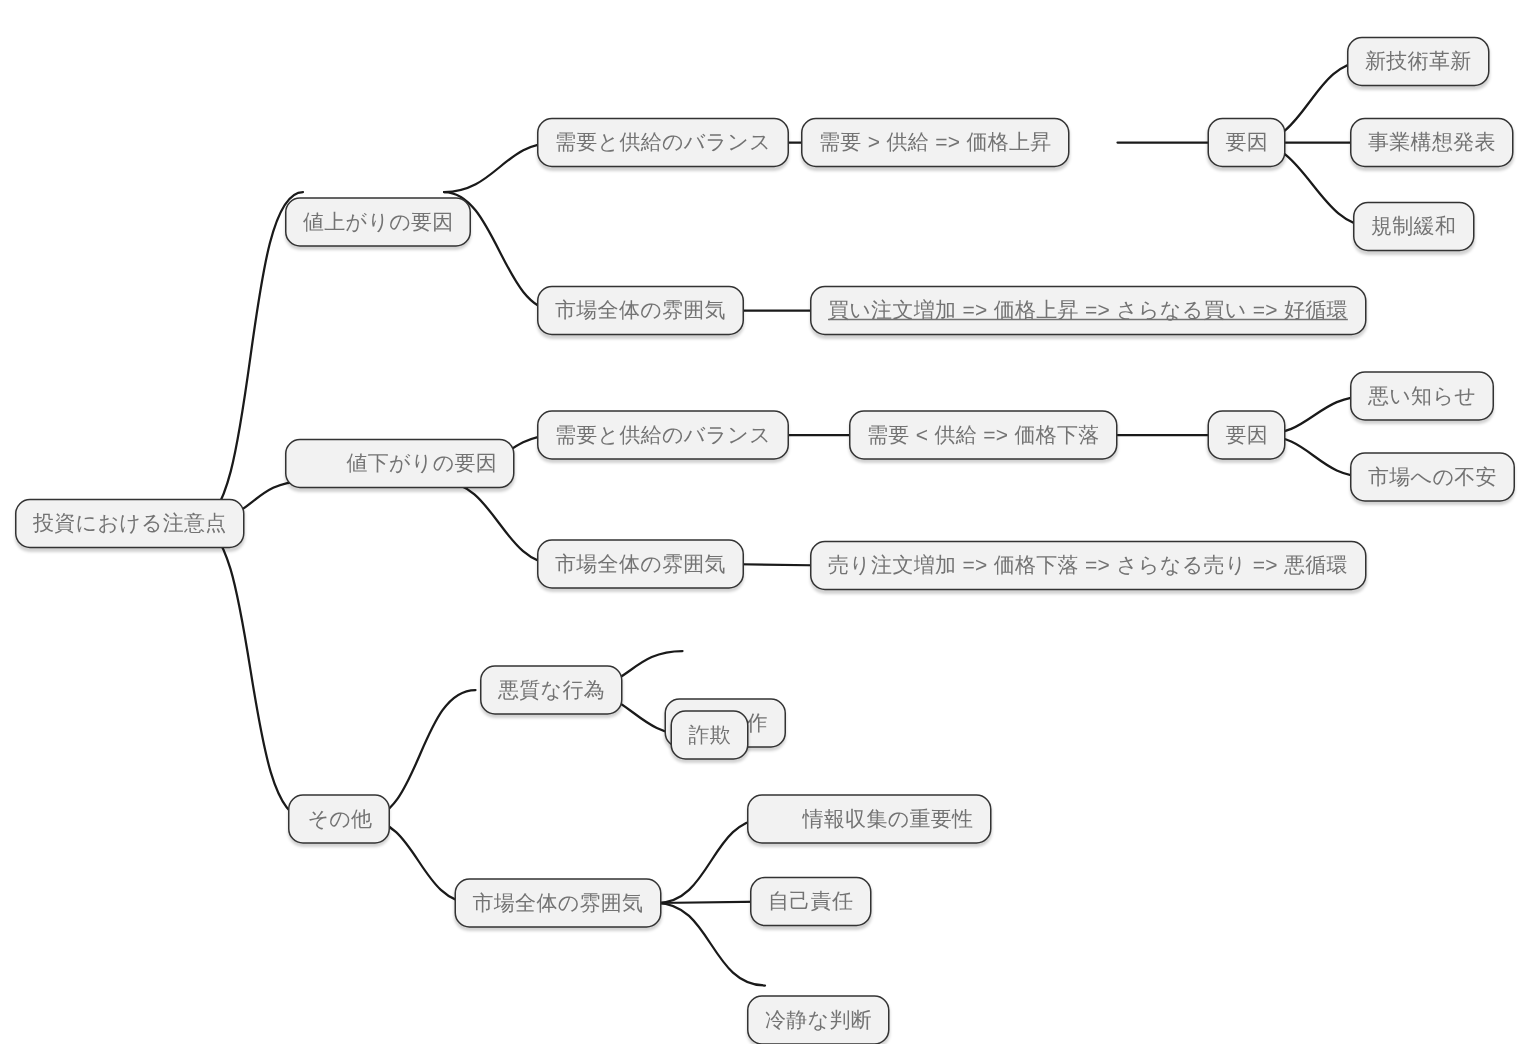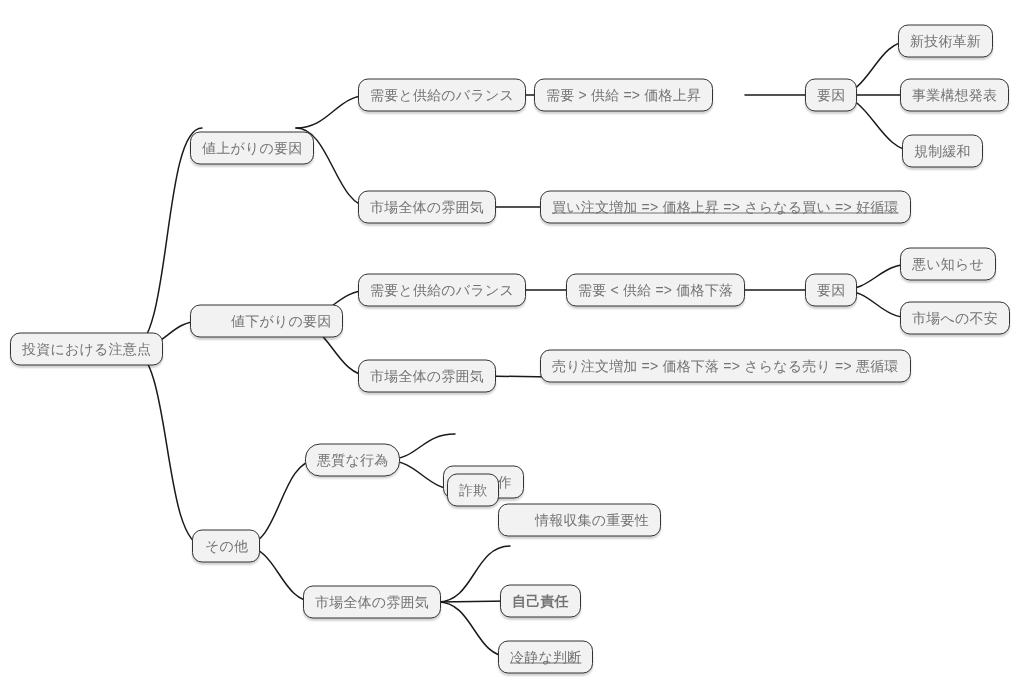--- a/index.html
+++ b/index.html
@@ -90,31 +90,31 @@
   <div class="node" style="left:190px; top:128px;margin-top:20px;">値上がりの要因</div>
   <div class="node" style="left:358px; top:95px;">需要と供給のバランス</div>
   <div class="node" style="left:534px; top:95px;">需要 &gt; 供給 =&gt; 価格上昇</div>
   <div class="node" style="left:805px; top:95px;">要因</div>
   <div class="node" style="left:898px; top:41px;">新技術革新</div>
   <div class="node" style="left:900px; top:95px;">事業構想発表</div>
   <div class="node" style="left:902px; top:151px;">規制緩和</div>
   <div class="node" style="left:358px; top:207px;">市場全体の雰囲気</div>
   <div class="node" style="left:540px; top:207px;text-decoration:underline;">買い注文増加 =&gt; 価格上昇 =&gt; さらなる買い =&gt; 好循環</div>
 
-  <div class="node" style="left:190px; top:321px;padding-left:40px;">値下がりの要因</div>
+  <div class="node" style="left:190px; top:309px;padding-left:40px;">値下がりの要因</div>
   <div class="node" style="left:358px; top:290px;">需要と供給のバランス</div>
   <div class="node" style="left:566px; top:290px;">需要 &lt; 供給 =&gt; 価格下落</div>
   <div class="node" style="left:805px; top:290px;">要因</div>
   <div class="node" style="left:900px; top:318px;">市場への不安</div>
   <div class="node" style="left:900px; top:264px;">悪い知らせ</div>
   <div class="node" style="left:358px; top:376px;">市場全体の雰囲気</div>
-  <div class="node" style="left:540px; top:366px;">売り注文増加 =&gt; 価格下落 =&gt; さらなる売り =&gt; 悪循環</div>
+  <div class="node" style="left:540px; top:377px;">売り注文増加 =&gt; 価格下落 =&gt; さらなる売り =&gt; 悪循環</div>
 
   <div class="node" style="left:192px; top:546px;padding-left:12px;">その他</div>
-  <div class="node" style="left:305px; top:460px;border-radius:15px;">悪質な行為</div>
+  <div class="node" style="left:320px; top:460px;">悪質な行為</div>
   <div class="node" style="left:443px; top:434px;margin-top:48px;">価格操作</div>
   <div class="node" style="left:447px; top:490px;">詐欺</div>
   <div class="node" style="left:303px; top:602px;">市場全体の雰囲気</div>
-  <div class="node" style="left:498px; top:520px;padding-left:36px;">情報収集の重要性</div>
-  <div class="node" style="left:500px; top:601px;font-weight:bold;">自己責任</div>
-  <div class="node" style="left:498px; top:657px;text-decoration:underline;">冷静な判断</div>
+  <div class="node" style="left:498px; top:546px;padding-left:36px;">情報収集の重要性</div>
+  <div class="node" style="left:500px; top:601px;">自己責任</div>
+  <div class="node" style="left:498px; top:680px;">冷静な判断</div>
 
 </div>
 
 </body></html>

